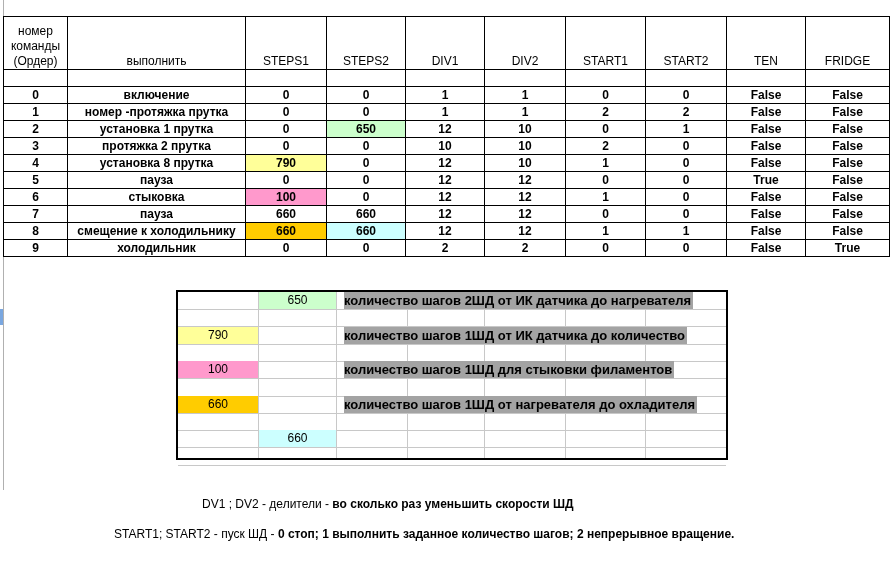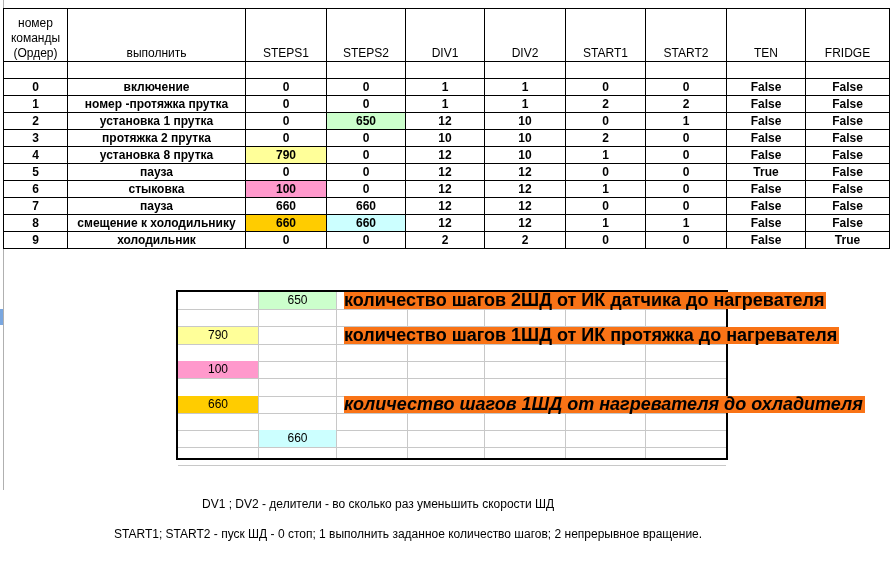--- a/index.html
+++ b/index.html
@@ -1,35 +1,35 @@
 <!DOCTYPE html>
 <html><head>
 <meta charset="utf-8">
 <style>
   html, body { margin:0; padding:0; background:#fff; }
   body { width:892px; height:565px; position:relative; overflow:hidden;
          font-family:"Liberation Sans", sans-serif; color:#000; }
   .leftbar { position:absolute; left:0; top:0; width:3px; height:490px; border-right:1px solid #b0b0b0; }
   .leftbar-sel { position:absolute; left:0; top:309px; width:3px; height:16px; background:#7aa7e0; }
-  table.main { position:absolute; left:3px; top:8px; border-collapse:collapse; table-layout:fixed; }
+  table.main { position:absolute; left:3px; top:16px; border-collapse:collapse; table-layout:fixed; }
   table.main td { border:1px solid #000; padding:0 1px; text-align:center; overflow:hidden;
                   white-space:nowrap; font-size:12px; height:16px; line-height:16px; }
   table.main tr.hdr td { height:52px; vertical-align:bottom; line-height:15px; font-size:12px; }
   table.main tr.sub td { height:16px; font-size:12px; }
   table.main tr.blank td { height:16px; }
   table.main tr.data td { font-weight:bold; font-size:12px; }
   table.main tr.hdr td, table.main tr.sub td { white-space:normal; }
   .legend { position:absolute; left:176px; top:290px; width:552px; height:170px;
             border:2px solid #000; box-sizing:border-box; }
   .lg-row { position:absolute; left:0; height:17px; border-bottom:1px solid #c8c8c8; width:548px; }
   .lg-vline { position:absolute; top:0; width:1px; height:166px; background:#c8c8c8; }
   .lg-val { position:absolute; height:17px; line-height:17px; font-size:12px; text-align:center; }
-  .lg-text { position:absolute; left:166px; height:17px; line-height:17px; font-size:18px; font-weight:bold; white-space:nowrap; background:#f97316; padding-right:2px; }
+  .lg-text { position:absolute; left:166px; height:17px; line-height:17px; font-size:13px; font-weight:bold; white-space:nowrap; background:#a3a3a3; padding-right:2px; }
   .note { position:absolute; font-size:12px; white-space:nowrap; }
-  .note b { font-weight:normal;text-align:right; }
+  .note b { font-weight:bold;text-align:right; }
 </style>
 </head>
 <body>
 
 <div class="leftbar"></div>
 <div class="leftbar-sel"></div>
 
 <table class="main">
   <colgroup>
     <col style="width:64px">
@@ -206,24 +206,25 @@
     <div class="lg-row" style="top: 155.7px;"></div>
     <div class="lg-vline" style="left: 80px;"></div>
     <div class="lg-vline" style="left: 158px;"></div>
     <div class="lg-vline" style="left: 229px;"></div>
     <div class="lg-vline" style="left: 306px;"></div>
     <div class="lg-vline" style="left: 387px;"></div>
     <div class="lg-vline" style="left: 467px;"></div>
     <div class="lg-val" style="top: 0px; left: 81px; width: 77px; background: rgb(204, 255, 204);">650</div>
     <div class="lg-text" style="top: 0px;">количество шагов 2ШД от ИК датчика до нагревателя</div>
     <div class="lg-val" style="top: 34.6px; left: 0px; width: 80px; background: rgb(255, 255, 153);">790</div>
-    <div class="lg-text" style="top: 34.6px;">количество шагов 1ШД от ИК протяжка до нагревателя</div>
+    <div class="lg-text" style="top: 34.6px;">количество шагов 1ШД от ИК датчика до количество</div>
     <div class="lg-val" style="top: 69.2px; left: 0px; width: 80px; background: rgb(255, 153, 204);">100</div>
+    <div class="lg-text" style="top: 69.2px;">количество шагов 1ШД для стыковки филаментов</div>
     <div class="lg-val" style="top: 103.8px; left: 0px; width: 80px; background: rgb(255, 204, 0);">660</div>
-    <div class="lg-text" style="top: 103.8px; font-style: italic;">количество шагов 1ШД от нагревателя до охладителя</div>
+    <div class="lg-text" style="top: 103.8px;">количество шагов 1ШД от нагревателя до охладителя</div>
     <div class="lg-val" style="top: 138.4px; left: 81px; width: 77px; background: rgb(204, 255, 255);">660</div>
   </div>
 
 <div class="note" style="left:202px; top:497px;">
   <span>DV1 ; DV2 - делители - </span><b>во сколько раз уменьшить скорости ШД</b>
 </div>
 <div class="note" style="left:114px; top:527px;">
   <span>START1; START2 - пуск ШД - </span><b>0 стоп; 1 выполнить заданное количество шагов; 2 непрерывное вращение.</b>
 </div>
 

